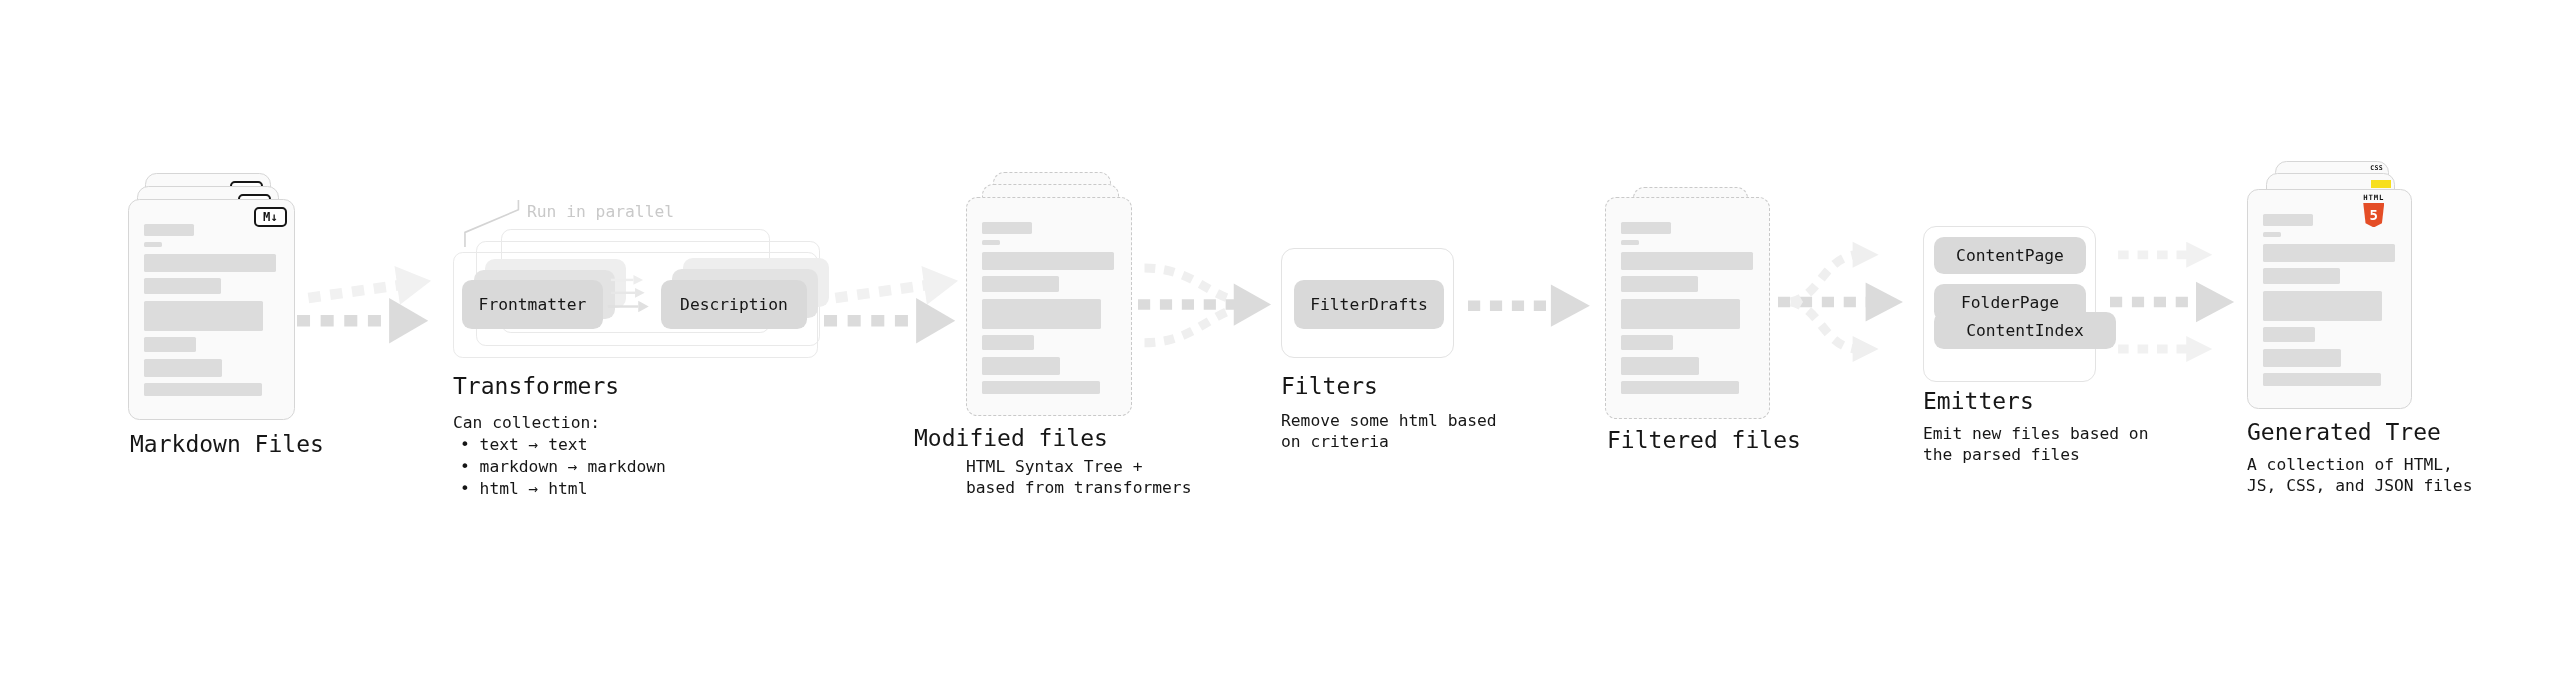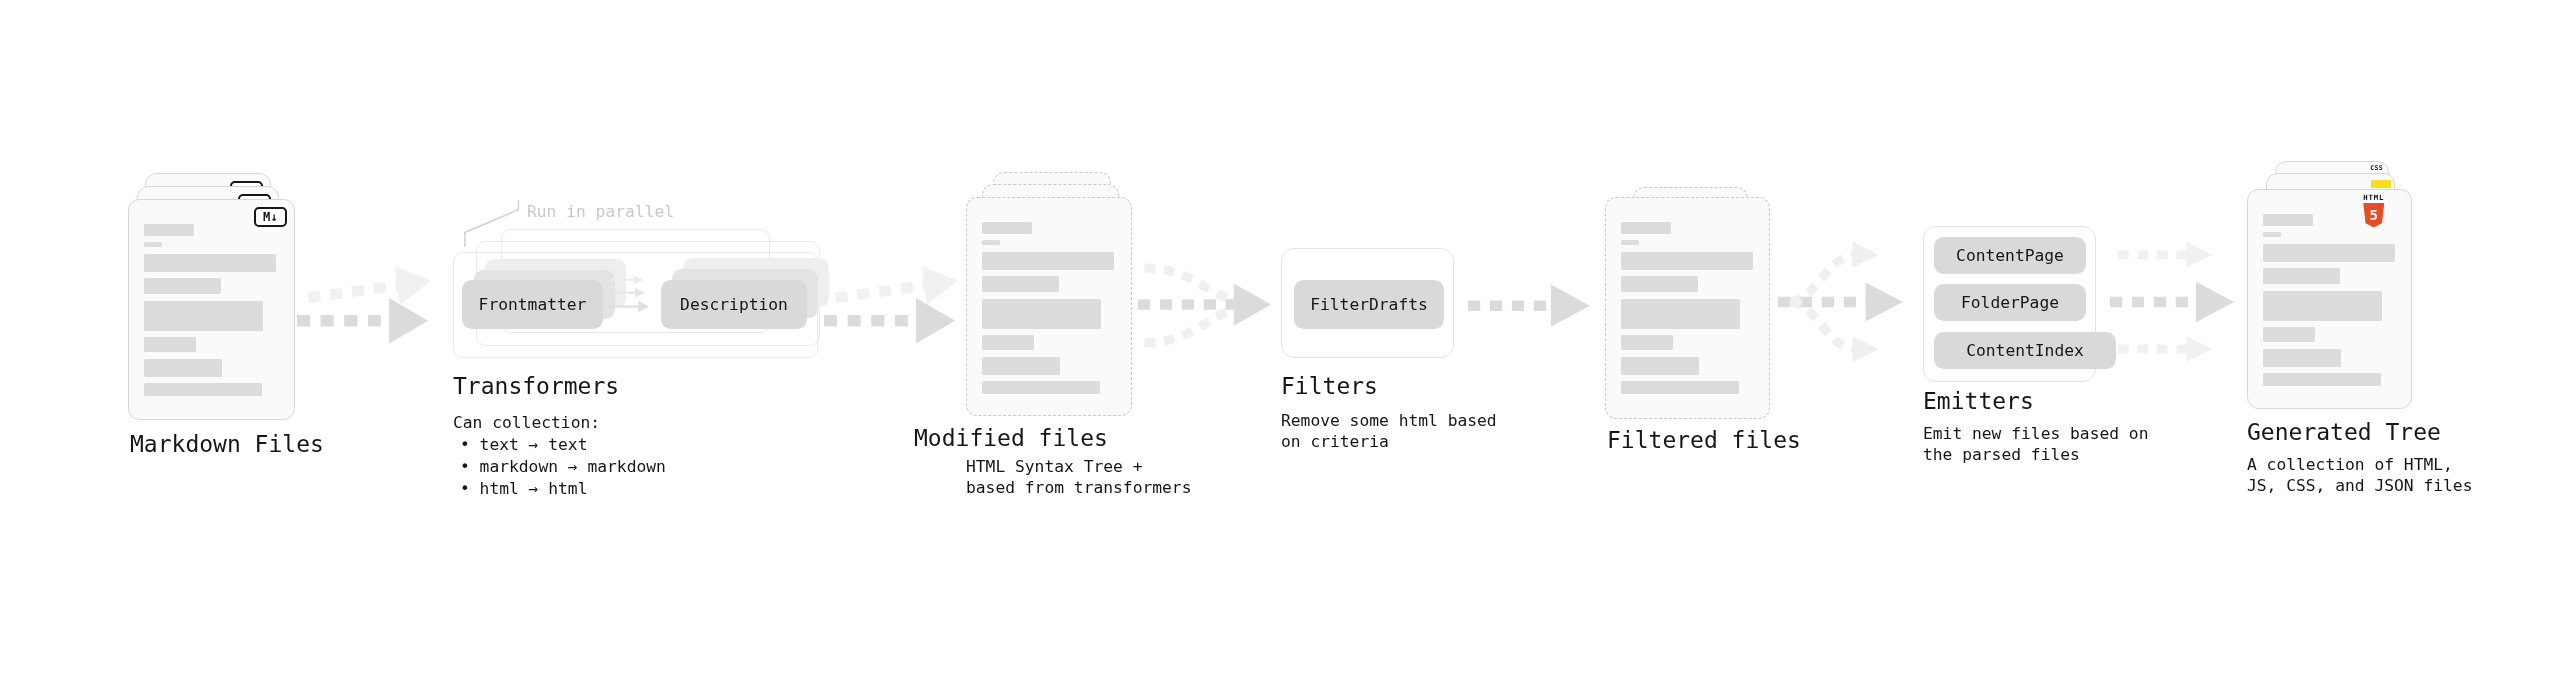--- a/index.html
+++ b/index.html
@@ -186,21 +186,21 @@
     <path d="M16,80 C52,72 56,28 94,22" fill="none" stroke="#efefef" stroke-width="11" stroke-dasharray="13 11"></path>
     <polygon points="92,6 124,22 92,38" fill="#efefef"></polygon>
     <path d="M16,80 C52,88 56,132 94,138" fill="none" stroke="#efefef" stroke-width="11" stroke-dasharray="13 11"></path>
     <polygon points="92,122 124,138 92,154" fill="#efefef"></polygon>
   </svg>
 
   <div>
     <div class="panel" style="left:1923px;top:226px;width:173px;height:156px"></div>
     <div class="btn" style="left:1934px;top:237px;width:152px;height:37px">ContentPage</div>
     <div class="btn" style="left:1934px;top:284px;width:152px;height:37px">FolderPage</div>
-    <div class="btn" style="left:1934px;top:332px;width:182px;height:37px">ContentIndex</div>
+    <div class="btn" style="left:1934px;top:312px;width:182px;height:37px">ContentIndex</div>
     <div class="h" style="left:1923px;top:388px">Emitters</div>
     <div class="sub" style="left:1923px;top:423px">
       <div>Emit new files based on</div>
       <div>the parsed files</div>
     </div>
   </div>
 
   <svg style="left:2110px;top:237px" width="142" height="142" viewBox="0 0 175 175">
     <line x1="10" y1="22" x2="96" y2="22" stroke="#f1f1f1" stroke-width="11" stroke-dasharray="13 11"></line>
     <polygon points="94,6 126,22 94,38" fill="#f1f1f1"></polygon>

